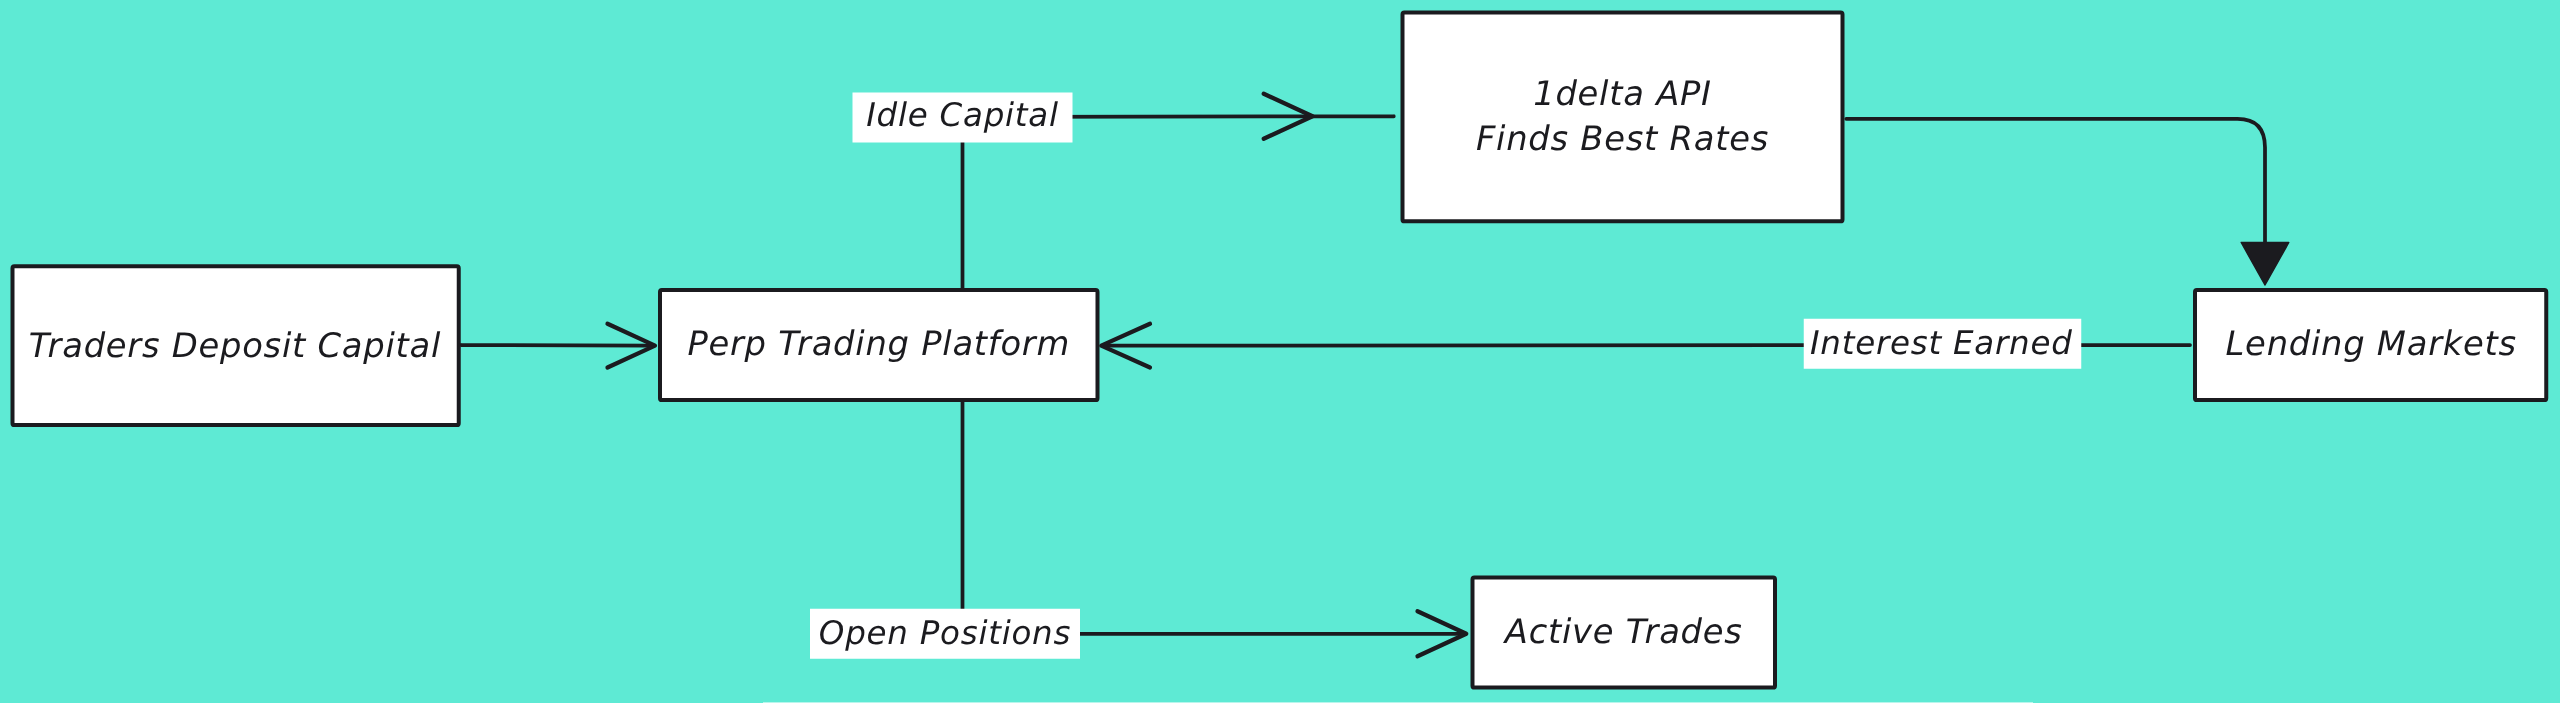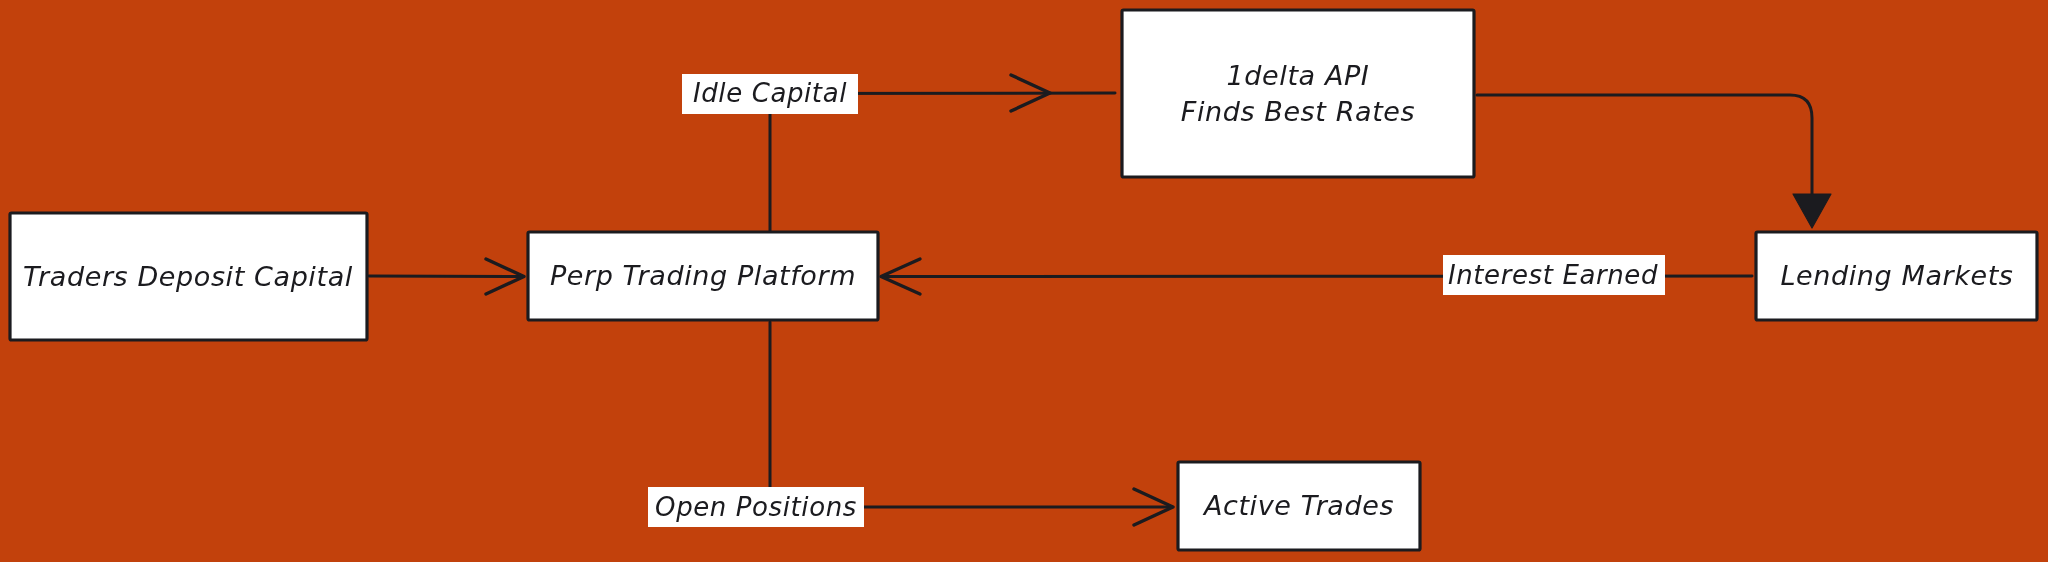--- a/index.html
+++ b/index.html
@@ -8,21 +8,21 @@
     padding: 0;
     background: #ffffff;
   }
   body {
     font-family: "DejaVu Sans", sans-serif;
   }
   #diagram-root {
     position: relative;
     width: 2048px;
     height: 562px;
-    background: #c2410c;
+    background: #5eead4;
     overflow: hidden;
   }
   #diagram-svg {
     position: absolute;
     top: 0;
     left: 0;
     width: 2048px;
     height: 562px;
     display: block;
   }

